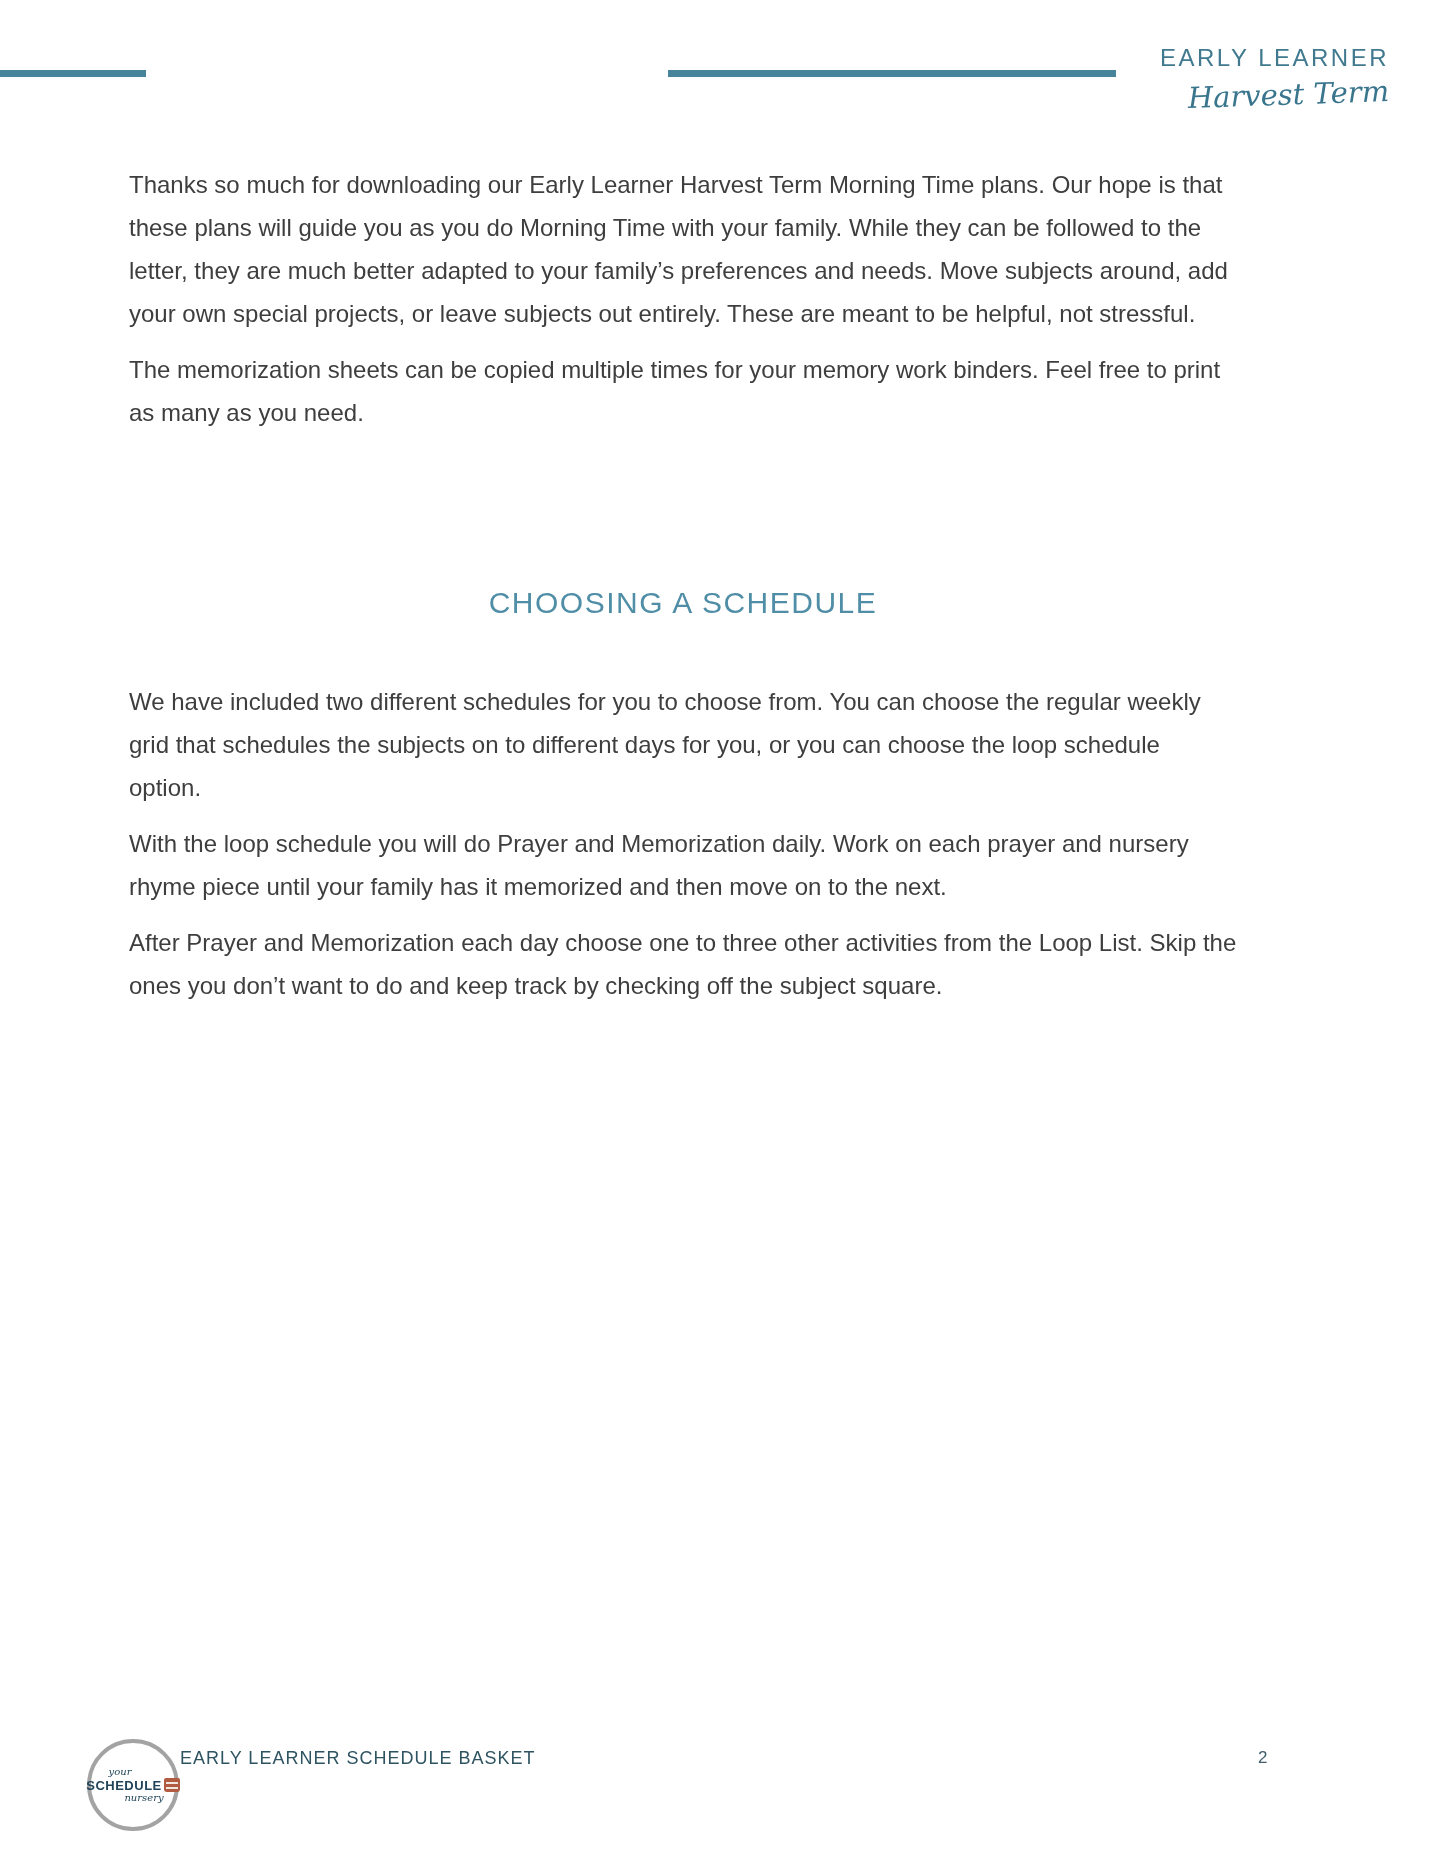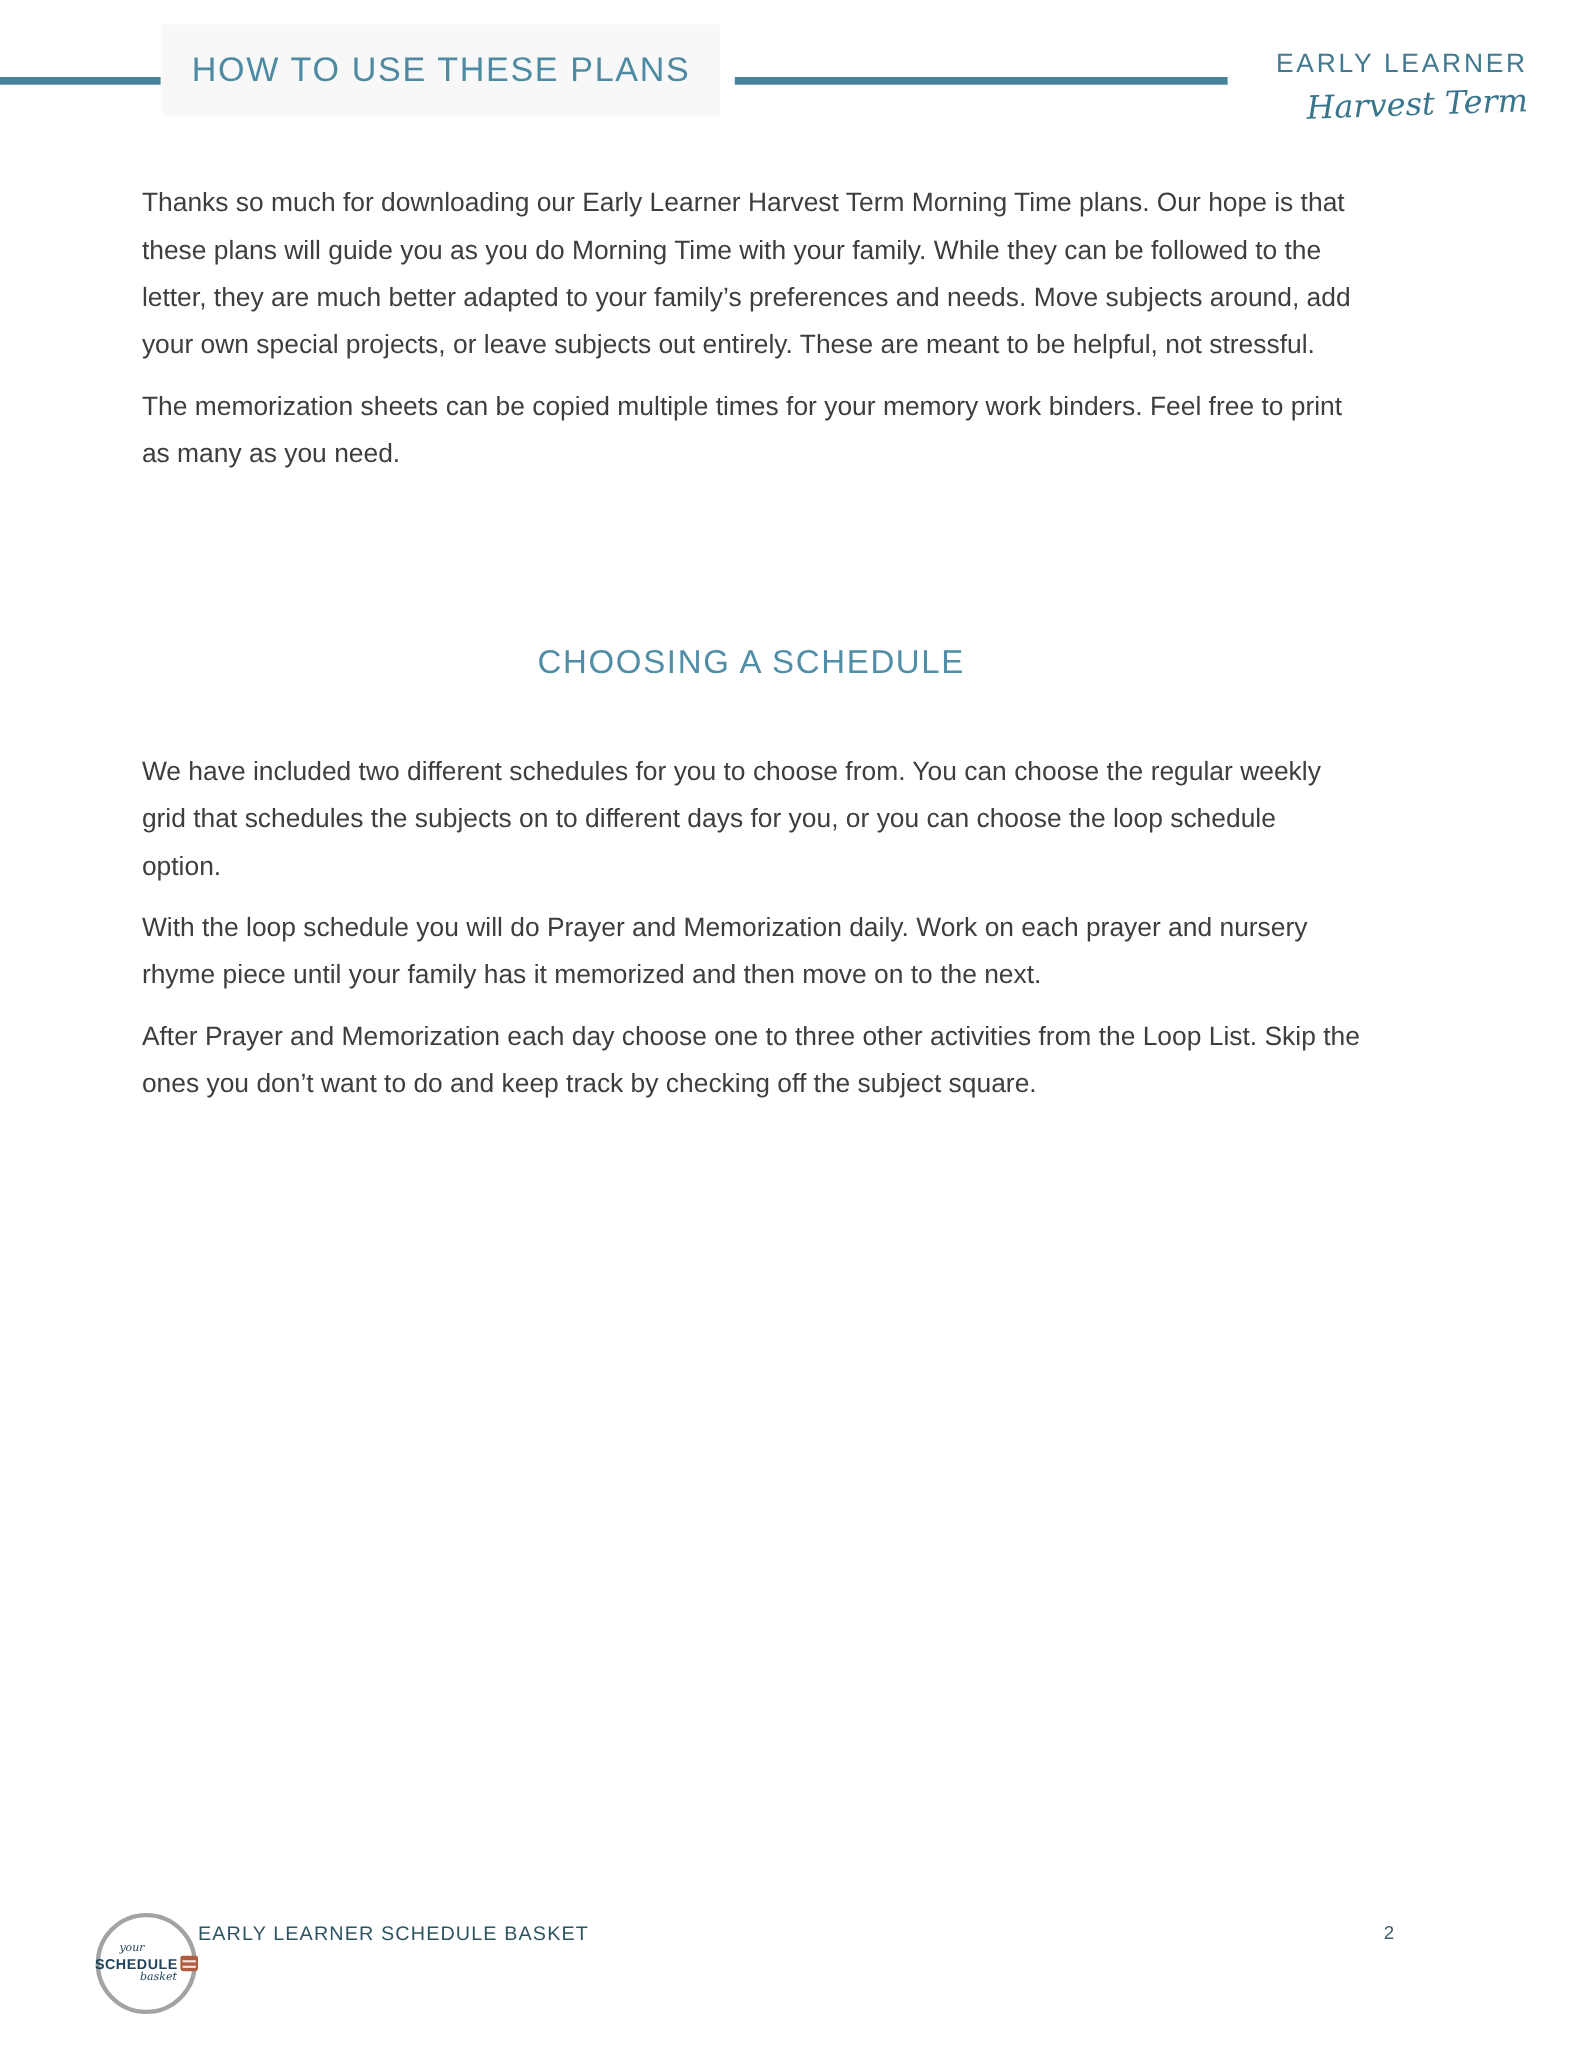--- a/index.html
+++ b/index.html
@@ -175,23 +175,20 @@
     font-size: 17px;
     color: #3F5D6B;
   }
 </style>
 </head>
 <body>
 
 <div class="page">
 
   <div class="rule rule-left"></div>
-  <div class="title-box">
-    <div class="page-title">HOW TO USE THESE PLANS</div>
-  </div>
   <div class="rule rule-right"></div>
 
   <div class="brand">
     <div class="brand-name">EARLY LEARNER</div>
     <div class="brand-term">Harvest Term</div>
   </div>
 
   <div class="content">
     <p class="para-1">Thanks so much for downloading our Early Learner Harvest Term Morning Time plans. Our hope is that these plans will guide you as you do Morning Time with your family. While they can be followed to the letter, they are much better adapted to your family’s preferences and needs. Move subjects around, add your own special projects, or leave subjects out entirely. These are meant to be helpful, not stressful.</p>
     <p>The memorization sheets can be copied multiple times for your memory work binders. Feel free to print as many as you need.</p>
@@ -202,19 +199,19 @@
     <p>With the loop schedule you will do Prayer and Memorization daily. Work on each prayer and nursery rhyme piece until your family has it memorized and then move on to the next.</p>
     <p>After Prayer and Memorization each day choose one to three other activities from the Loop List. Skip the ones you don’t want to do and keep track by checking off the subject square.</p>
   </div>
 
   <div class="footer-logo">
     <span class="logo-your">your</span>
     <span class="logo-mid">
       <span class="logo-morning">SCHEDULE</span>
       <span class="basket-icon"></span>
     </span>
-    <span class="logo-basket">basket</span>
+    <span class="logo-basket">nursery</span>
   </div>
 
   <div class="footer-label">EARLY LEARNER SCHEDULE BASKET</div>
   <div class="page-number">2</div>
 
 </div>
 
 </body></html>

